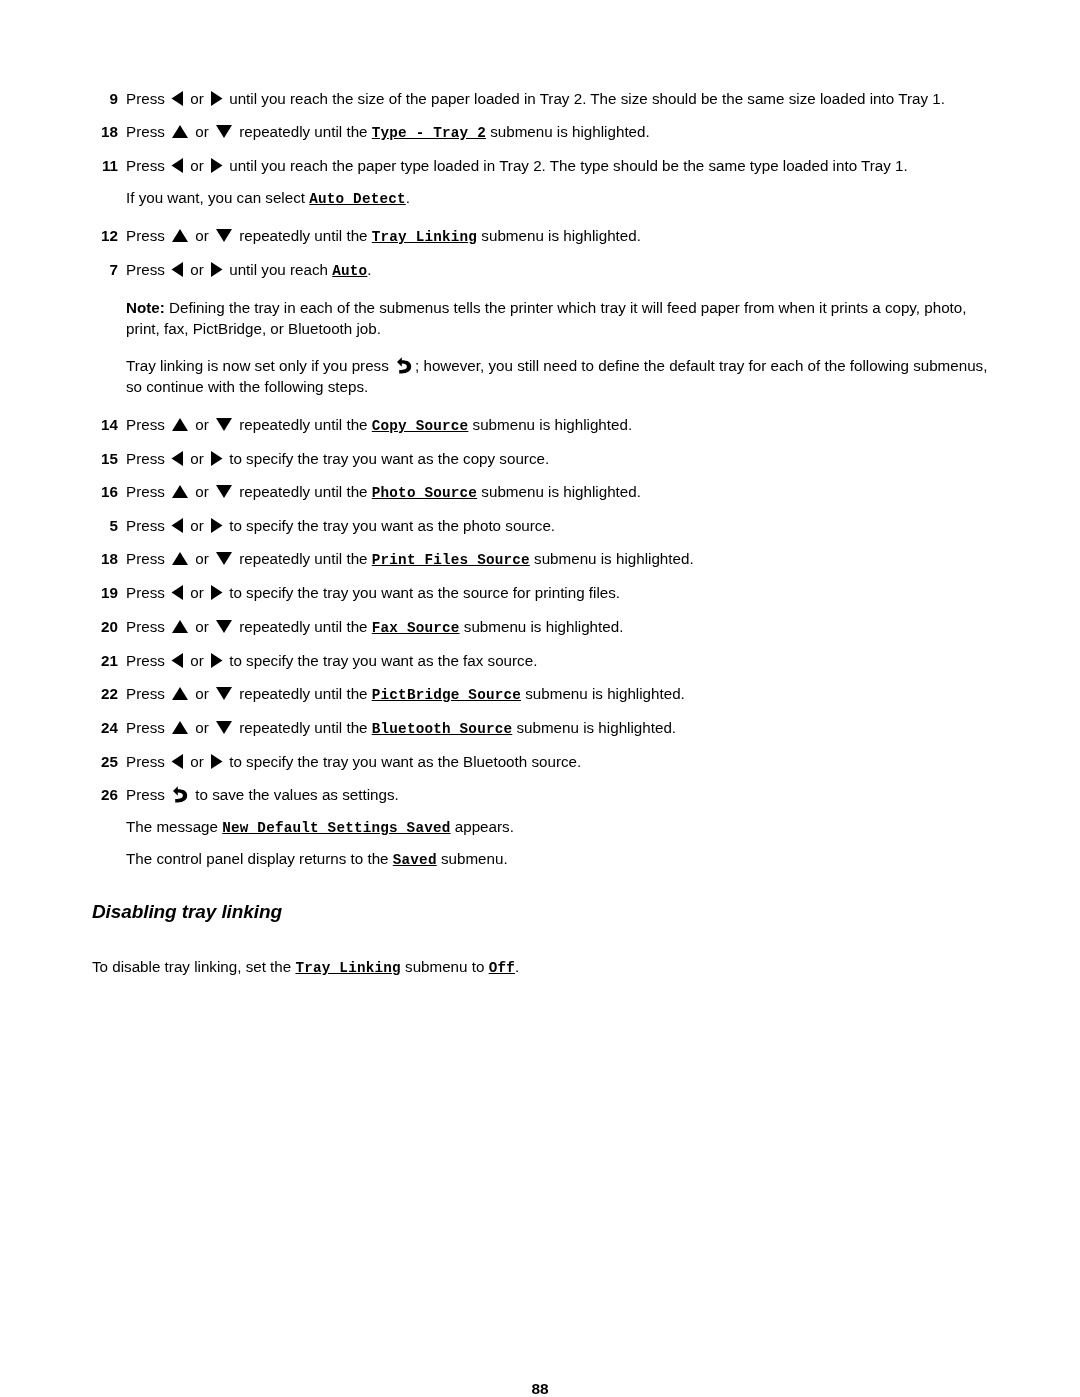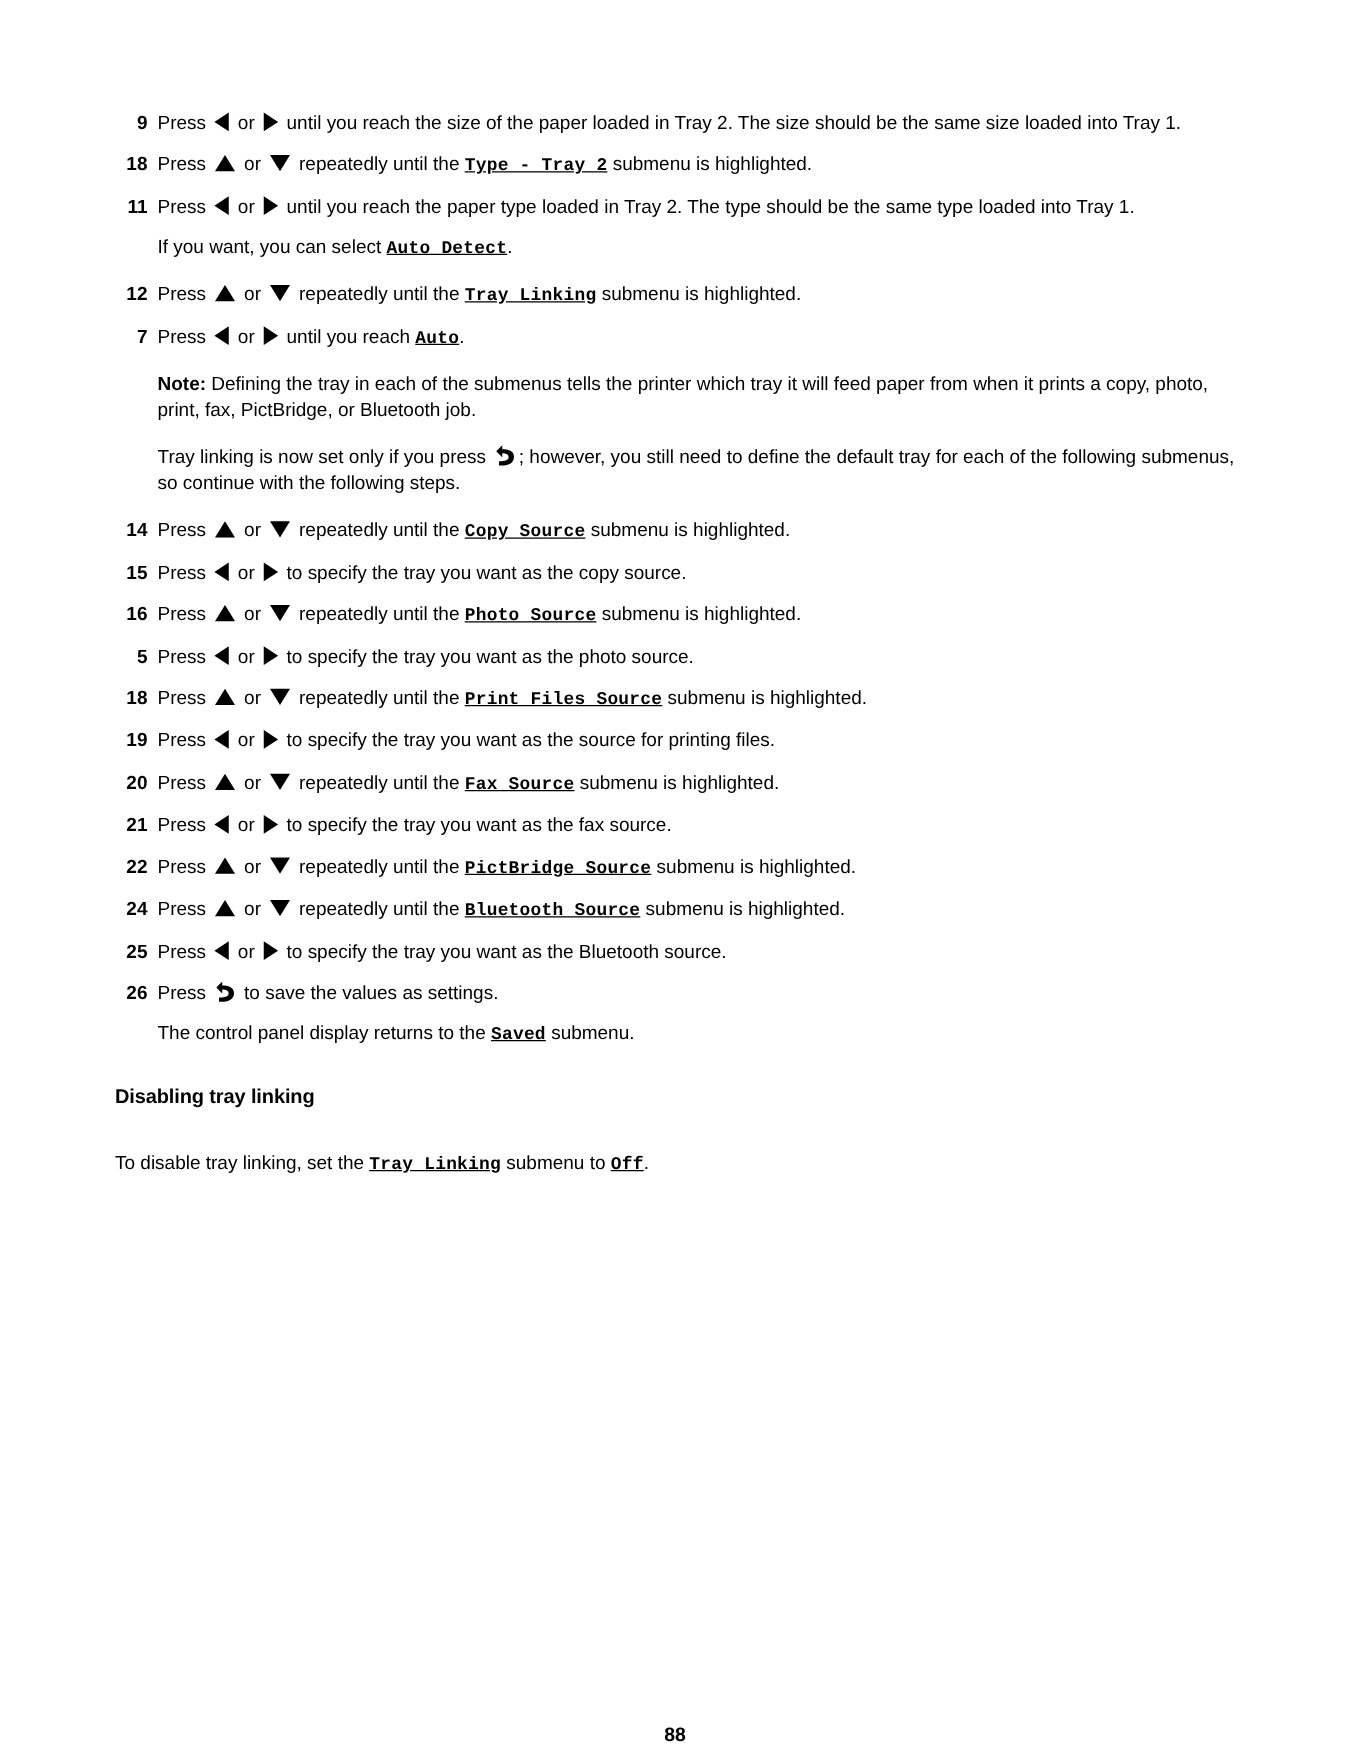--- a/index.html
+++ b/index.html
@@ -84,26 +84,27 @@
     line-height: 0;
   }
   .ico svg { display: block; }
 
   .ico-lr { width: 15px; height: 19px; margin: -3px 1px 0 1px; }
   .ico-ud { width: 18px; height: 19px; margin: -3px 2px 0 2px; }
   .ico-back { width: 19px; height: 20px; margin: -4px 1px 0 2px; }
 
   
   .h2 {
-    font-size: 16px;
+    font-size: 19px;
     font-weight: bold;
     margin: 0;
     padding: 0;
     line-height: 1.3;
     letter-spacing: -0.1px;
+    font-style: italic;
   }
   .heading-block { margin-top: 30px; }
   .heading-body {
     margin-top: 32px;
     font-size: 15.2px;
     line-height: 1.40;
     padding-left: 0;
   }
 
   
@@ -265,20 +266,23 @@
             <polygon points="2,2 2,17 13.5,9.5" fill="#000"></polygon>
           </svg></span><span> to specify the tray you want as the Bluetooth source.</span>
     </div>
 
     <div class="step">
       <span class="num">26</span><span>Press </span><span class="ico ico-back"><svg viewBox="0 0 19 20">
             <path d="M6.8,2.2 L2.0,7.0 L6.8,11.8 L6.8,8.6 C10.0,8.6 11.9,9.6 11.9,11.6 C11.9,13.7 10.0,14.9 6.3,14.9 L4.2,14.9 L4.2,18.4 L6.6,18.4 C12.6,18.4 16.2,15.8 16.2,11.5 C16.2,7.3 12.8,5.3 6.8,5.3 Z" fill="#000"></path>
           </svg></span><span> to save the values as settings.</span>
     </div>
 
+    <div class="para tight">
+      <span>The message </span><span class="ui">New Default Settings Saved</span><span> appears.</span>
+    </div>
 
     <div class="para tight">
       <span>The control panel display returns to the </span><span class="ui">Saved</span><span> submenu.</span>
     </div>
 
     <div class="heading-block">
       <div class="h2">Disabling tray linking</div>
       <div class="heading-body">
         <span>To disable tray linking, set the </span><span class="ui">Tray Linking</span><span> submenu to </span><span class="ui">Off</span><span>.</span>
       </div>

